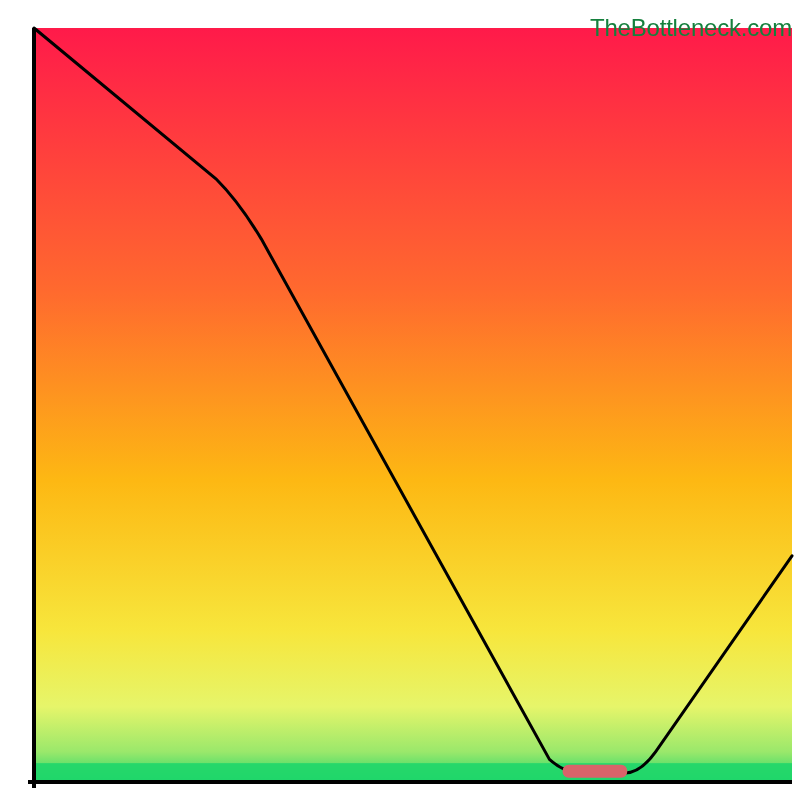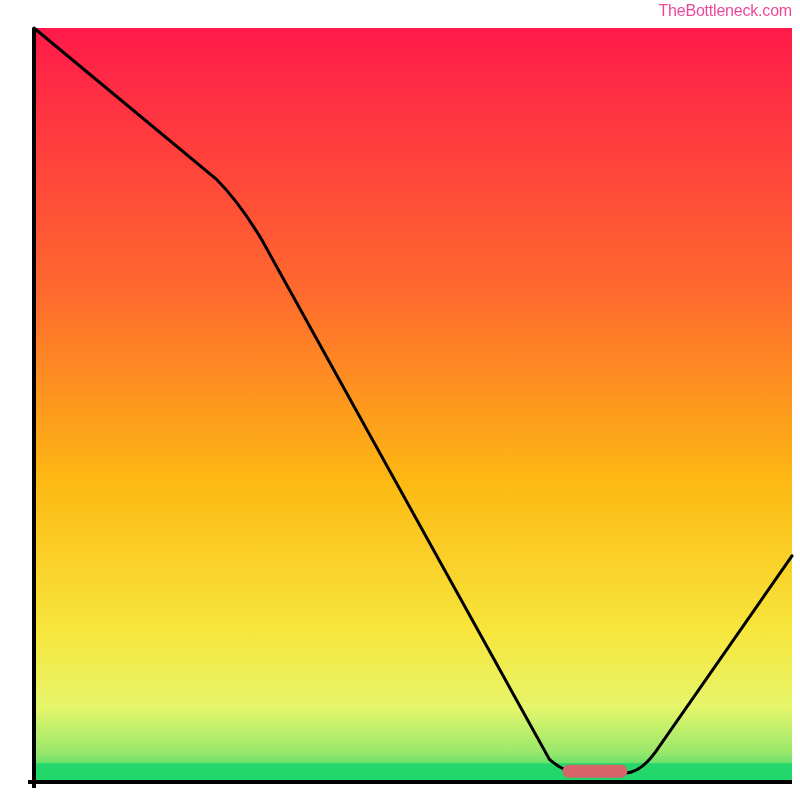--- a/index.html
+++ b/index.html
@@ -11,24 +11,24 @@
 .wrap {
   width: 800px;
   height: 800px;
   position: relative;
 }
 svg {
   display: block;
 }
 .attribution {
   position: absolute;
-  top: 2px;
+  top: 14px;
   right: 8px;
-  font-size: 16px;
-  color: #ec4899;
+  font-size: 24px;
+  color: #15803d;
   font-weight: 400;
   letter-spacing: -0.2px;
 }
 </style>
 </head>
 <body>
 
 <div class="wrap">
   <div class="attribution">TheBottleneck.com</div>
 

